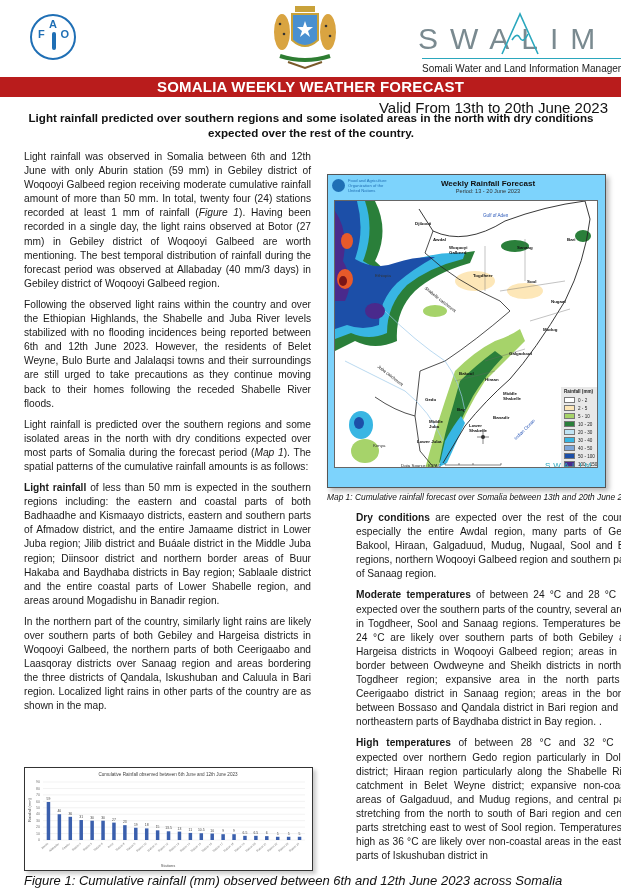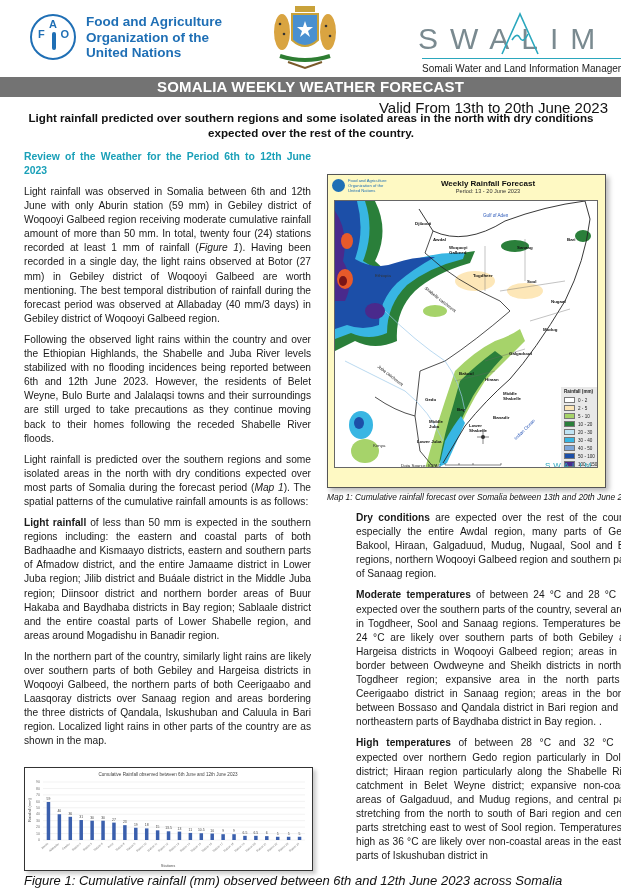--- a/index.html
+++ b/index.html
@@ -16,39 +16,39 @@
   .fao-emblem .o { right: 5px; top: 12px; }
   .fao-emblem .stalk { left: 20px; top: 16px; width: 4px; height: 18px; background: #1f6fb5; border-radius: 2px; }
   .fao-text { margin-left: 10px; color: #1f6fb5; font-weight: bold; font-size: 13.5px; line-height: 15.5px; }
 
   .coat { position: absolute; left: 268px; top: 4px; width: 74px; height: 68px; }
 
   .swalim { position: absolute; left: 418px; top: 12px; width: 186px; height: 62px; }
   .swalim-word { position: absolute; left: 0; top: 10px; font-size: 30px; letter-spacing: 12px; color: #7a8a90; font-weight: 300; }
   .swalim-sub { position: absolute; left: 4px; bottom: 0; font-size: 10px; color: #222; border-top: 1px solid #2ba7bd; padding-top: 4px; white-space: nowrap; }
 
-  .banner { position: absolute; left: 0; top: 77px; width: 621px; height: 20px; background: #737373; color: #fff; font-weight: bold; font-size: 15px; text-align: center; line-height: 20px; letter-spacing: 0.2px; }
+  .banner { position: absolute; left: 0; top: 77px; width: 621px; height: 20px; background: #b91c1c; color: #fff; font-weight: bold; font-size: 15px; text-align: center; line-height: 20px; letter-spacing: 0.2px; }
   .valid { position: absolute; right: 13px; top: 99px; font-size: 15px; color: #111; }
   .headline { position: absolute; left: 26px; top: 110px; width: 570px; font-size: 11.6px; font-weight: bold; text-align: center; line-height: 15px; color: #111; }
 
   
   .col { position: absolute; font-size: 10.2px; line-height: 14.1px; text-align: justify; color: #1a1a1a; }
   .col-left { left: 24px; top: 150px; width: 287px; }
   .col-right { left: 326px; top: 511px; width: 280px; margin-left: 30px; }
   .sec-head { color: #1aa0b8; font-weight: bold; font-size: 10.4px; line-height: 14px; margin-bottom: 7px; }
   .para { margin-bottom: 7px; }
   .para b { font-weight: bold; }
   .para i { font-style: italic; }
 
   
   .chart-box { position: absolute; left: 24px; top: 767px; width: 289px; height: 104px; border: 1px solid #333; background: #fff; box-shadow: 3px 3px 4px #c9c9c9; }
   .chart-caption { position: absolute; left: 24px; top: 873px; font-size: 13px; font-style: italic; color: #111; white-space: nowrap; }
 
   
-  .map-box { position: absolute; left: 327px; top: 174px; width: 279px; height: 314px; border: 1px solid #555; background: #fef9c3; box-shadow: 3px 3px 5px #bbb; }
+  .map-box { position: absolute; left: 327px; top: 174px; width: 279px; height: 314px; border: 1px solid #555; background: #7dd3fc; box-shadow: 3px 3px 5px #bbb; }
   .map-caption { position: absolute; left: 327px; top: 492px; font-size: 8.4px; font-style: italic; color: #111; white-space: nowrap; }
   .map-title { position: absolute; left: 80px; top: 4px; width: 160px; text-align: center; font-weight: bold; font-size: 8px; color: #111; }
   .map-period { position: absolute; left: 80px; top: 13px; width: 160px; text-align: center; font-size: 5.6px; color: #333; }
   .map-fao { position: absolute; left: 4px; top: 3px; font-size: 4.2px; color: #1f6fb5; line-height: 5px; display: flex; align-items: center; }
   .map-fao .dot { width: 13px; height: 13px; border-radius: 50%; background: #1f6fb5; margin-right: 3px; }
   .map-frame { position: absolute; left: 6px; top: 25px; width: 264px; height: 268px; border: 1px solid #666; overflow: hidden; background: #fff; }
   .legend { position: absolute; left: 226px; top: 186px; width: 44px; background: #e8e8e8; padding: 2px 3px; font-size: 4.6px; color: #222; }
   .legend-title { font-weight: bold; margin-bottom: 2px; white-space: nowrap; }
   .legend-row { display: flex; align-items: center; height: 8px; }
   .legend-sw { width: 11px; height: 6px; border: 0.5px solid #777; margin-right: 3px; }
@@ -61,25 +61,20 @@
 <body>
 
 <div class="header">
   <div class="fao">
     <div class="fao-emblem">
       <span class="f">F</span>
       <span class="a">A</span>
       <span class="o">O</span>
       <span class="stalk"></span>
     </div>
-    <div class="fao-text">
-      <div>Food and Agriculture</div>
-      <div>Organization of the</div>
-      <div>United Nations</div>
-    </div>
   </div>
 
   <svg class="coat" viewBox="0 0 74 68">
     <rect x="27" y="2" width="20" height="6" fill="#c9a23a"></rect>
     <path d="M24 10 H50 V36 Q37 48 24 36 Z" fill="#4a90d0" stroke="#c9a23a" stroke-width="2"></path>
     <polygon points="37,17 39,23 45,23 40,27 42,33 37,29 32,33 34,27 29,23 35,23" fill="#fff"></polygon>
     <ellipse cx="14" cy="28" rx="8" ry="18" fill="#d9a441"></ellipse>
     <ellipse cx="60" cy="28" rx="8" ry="18" fill="#d9a441"></ellipse>
     <circle cx="12" cy="20" r="1.3" fill="#333"></circle>
       <circle cx="16" cy="30" r="1.3" fill="#333"></circle>
@@ -97,21 +92,20 @@
     </svg>
     <div class="swalim-sub">Somali Water and Land Information Management</div>
   </div>
 </div>
 
 <div class="banner">SOMALIA WEEKLY WEATHER FORECAST</div>
 <div class="valid">Valid From 13th to 20th June 2023</div>
 <div class="headline">Light rainfall predicted over southern regions and some isolated areas in the north with dry conditions expected over the rest of the country.</div>
 
 <div class="col col-left">
-  <div class="sec-head">Review of the Weather for the Period 6th to 12th June 2023</div>
   <p class="para"><span>Light rainfall was observed in Somalia between 6th and 12th June with only Aburin station (59 mm) in Gebiley district of Woqooyi Galbeed region receiving moderate cumulative rainfall amount of more than 50 mm.  In total, twenty four (24) stations recorded at least 1 mm of rainfall (</span><i>Figure 1</i><span>). Having been recorded in a single day, the light rains observed at Botor (27 mm) in Gebiley district of Woqooyi Galbeed are worth mentioning. The best temporal distribution of rainfall during the forecast period was observed at Allabaday (40 mm/3 days) in Gebiley district of Woqooyi Galbeed region.</span></p>
   <p class="para">Following the observed light rains within the country and over the Ethiopian Highlands, the Shabelle and Juba River levels stabilized with no flooding incidences being reported between 6th and 12th June 2023. However, the residents of Belet Weyne, Bulo Burte and Jalalaqsi towns and their surroundings are still urged to take precautions as they continue moving back to their homes following the receded Shabelle River floods.</p>
   <p class="para"><span>Light rainfall is predicted over the southern regions and some isolated areas in the north with dry conditions expected over most parts of Somalia during the forecast period (</span><i>Map 1</i><span>). The spatial patterns of the cumulative rainfall amounts is as follows:</span></p>
   <p class="para"><b>Light rainfall</b><span> of less than 50 mm is expected in the southern regions including:  the eastern and coastal parts of both Badhaadhe and Kismaayo districts, eastern and southern parts of Afmadow district, and the entire Jamaame district in Lower Juba region; Jilib district and Buáale district in the Middle Juba region; Diinsoor district and northern border areas of Buur Hakaba and Baydhaba districts in Bay region; Sablaale district and the entire coastal parts of Lower Shabelle region, and areas around Mogadishu in Banadir region.</span></p>
   <p class="para">In the northern part of the country, similarly light rains are likely over southern parts of both Gebiley and Hargeisa districts in Woqooyi Galbeed, the northern parts of both Ceerigaabo and Laasqoray districts over Sanaag region and areas bordering the three districts of Qandala, Iskushuban and Caluula in Bari region. Localized light rains in other parts of the country are as shown in the map.</p>
 </div>
 
 <div class="chart-box">
   <svg id="barchart" width="287" height="102">
     <text id="chart-title" x="143" y="8" text-anchor="middle" font-size="4.6" fill="#444" font-family="Liberation Sans, sans-serif">Cumulative Rainfall observed between 6th June and 12th June 2023</text>

